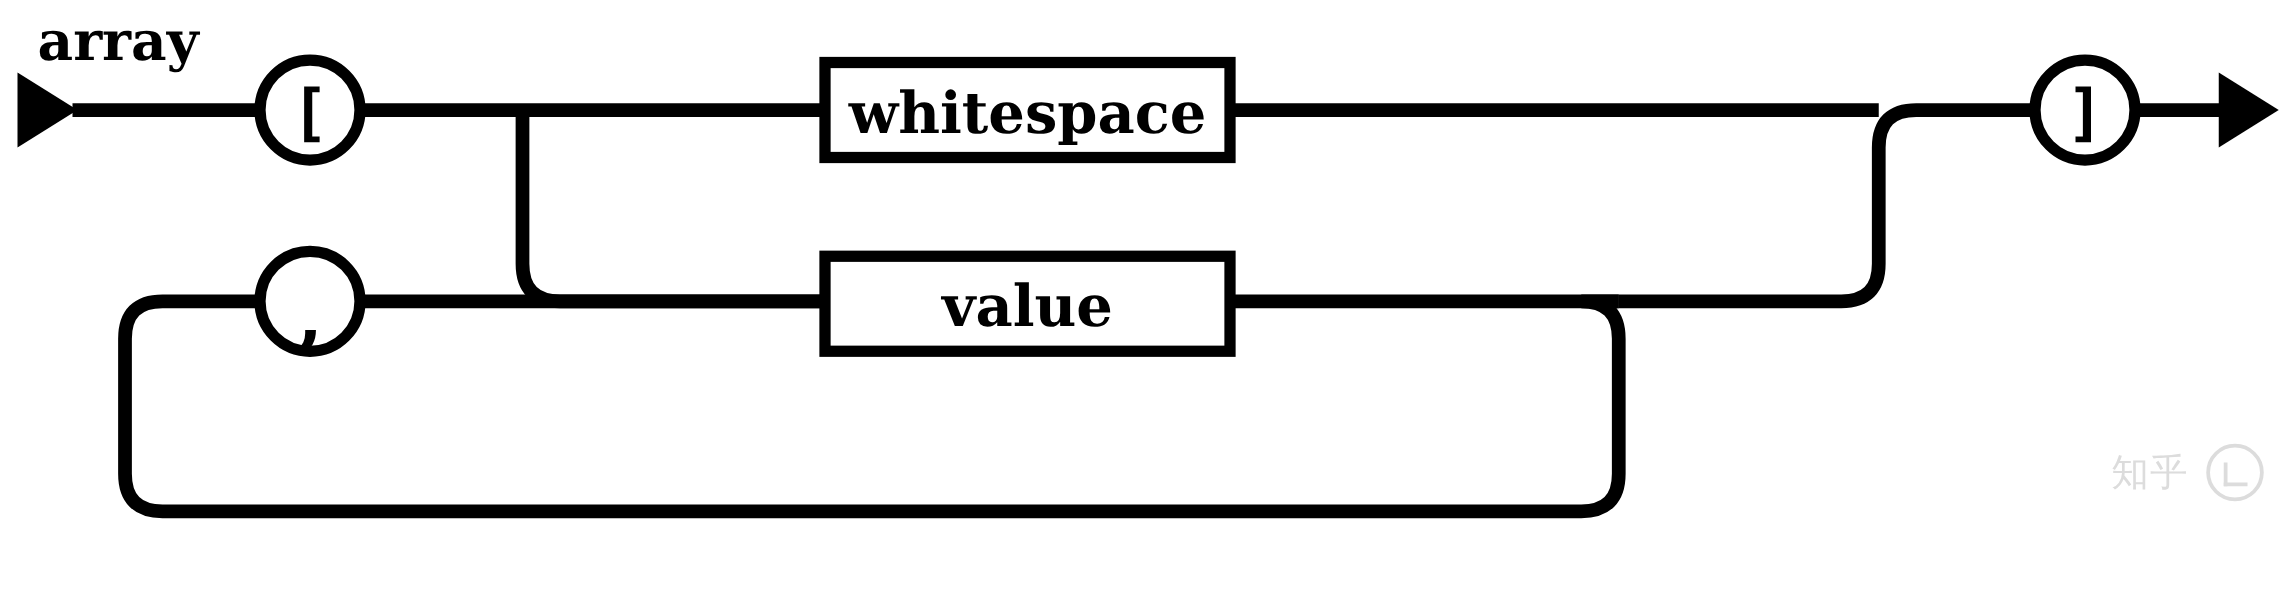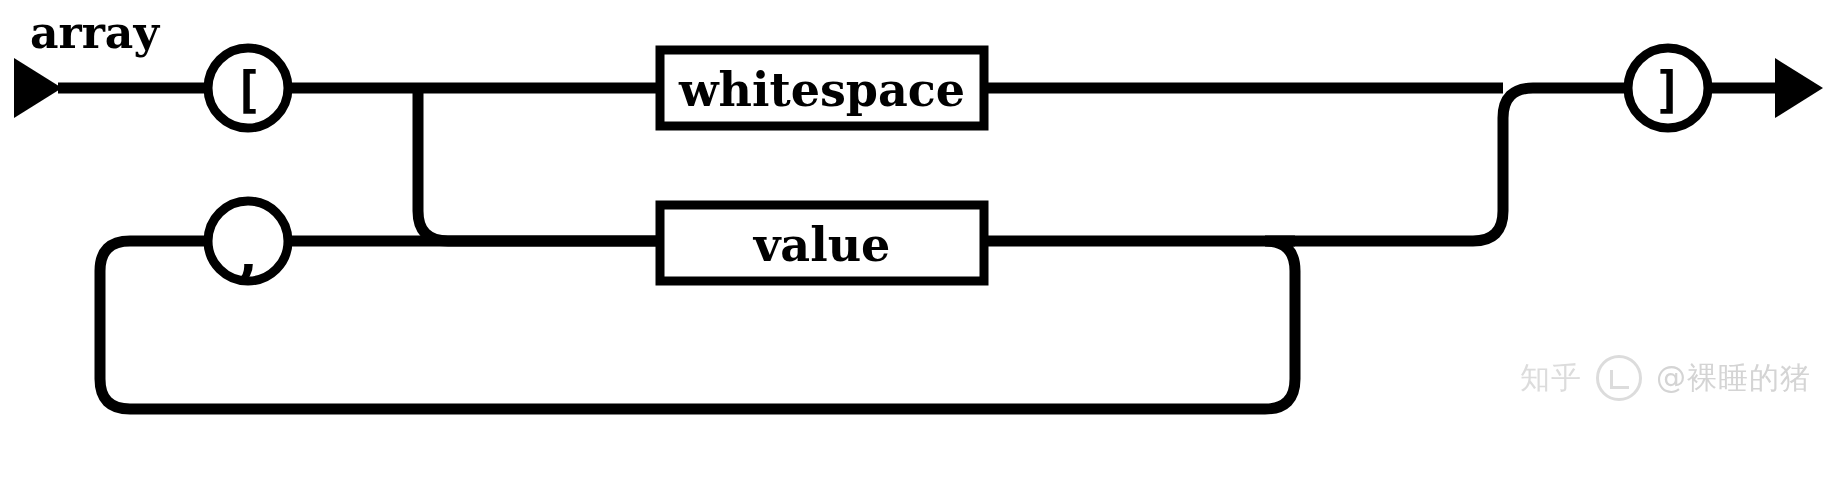--- a/index.html
+++ b/index.html
@@ -174,16 +174,15 @@
       <text class="token-label-comma" x="248" y="252">,</text>
     </g>
 
     <path class="rail" d="M 288 241 L 660 241"></path>
 
   </svg>
 
   <div id="watermark">
     <span class="wm-brand">知乎</span>
     <span class="wm-logo"></span>
-    <span class="wm-user">@裸睡的猪</span>
   </div>
 
 </div>
 
 </body></html>

